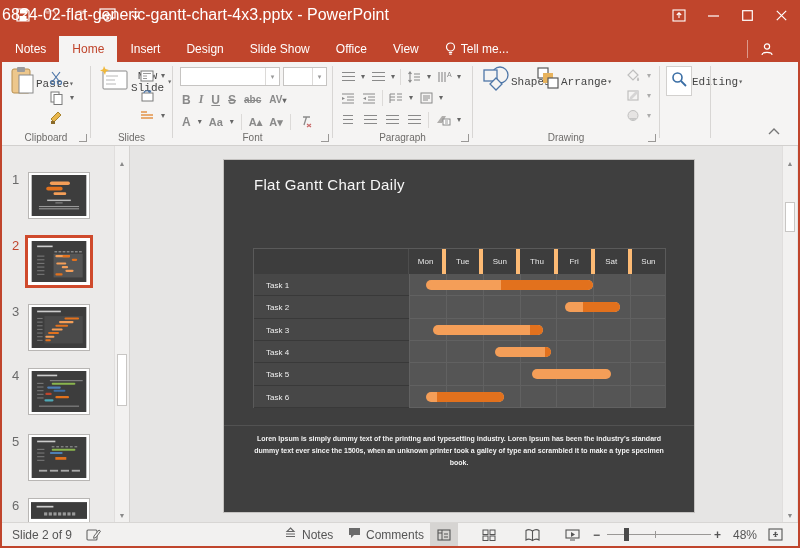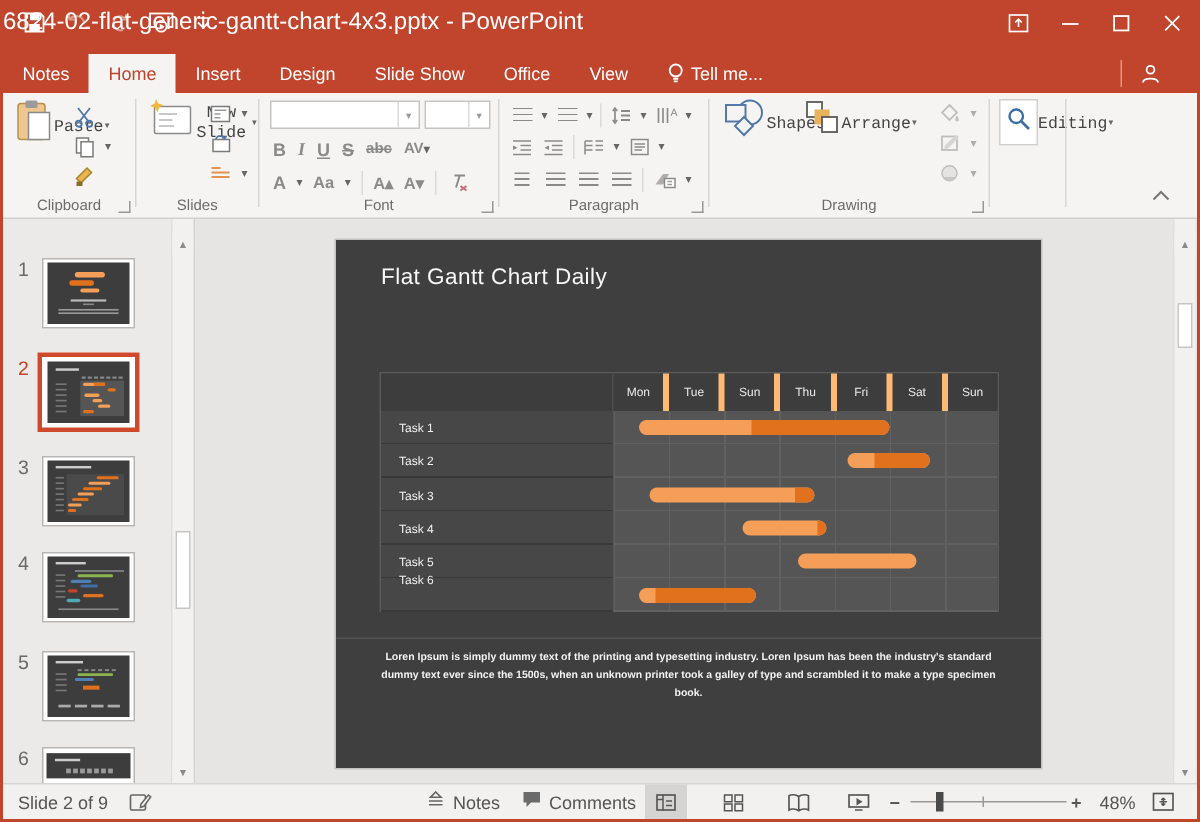--- a/index.html
+++ b/index.html
@@ -647,21 +647,21 @@
           <div class="day">Sat</div>
           <div class="day">Sun</div>
         </div>
         <div class="g-body">
           <div class="g-labels">
             <div class="tlabel" style="top:7px;">Task 1</div>
             <div class="tlabel" style="top:29px;">Task 2</div>
             <div class="tlabel" style="top:52px;">Task 3</div>
             <div class="tlabel" style="top:74px;">Task 4</div>
             <div class="tlabel" style="top:96px;">Task 5</div>
-            <div class="tlabel" style="top:108px;">Task 6</div>
+            <div class="tlabel" style="top:119px;">Task 6</div>
           </div>
           <div class="g-chart" id="bars-layer">
               <div class="bar" style="left: 16.5195px; top: 6.165px; width: 167.03px; background: rgb(244, 158, 88);">
                 <div class="dark" style="left: 75.2555px; width: 91.775px; background: rgb(226, 113, 29);"></div>
               </div>
               <div class="bar" style="left: 156.018px; top: 28.495px; width: 55.065px; background: rgb(244, 158, 88);">
                 <div class="dark" style="left: 18.355px; width: 36.71px; background: rgb(226, 113, 29);"></div>
               </div>
               <div class="bar" style="left: 23.8615px; top: 50.825px; width: 110.13px; background: rgb(244, 158, 88);">
                 <div class="dark" style="left: 97.2815px; width: 12.8485px; background: rgb(226, 113, 29);"></div>

